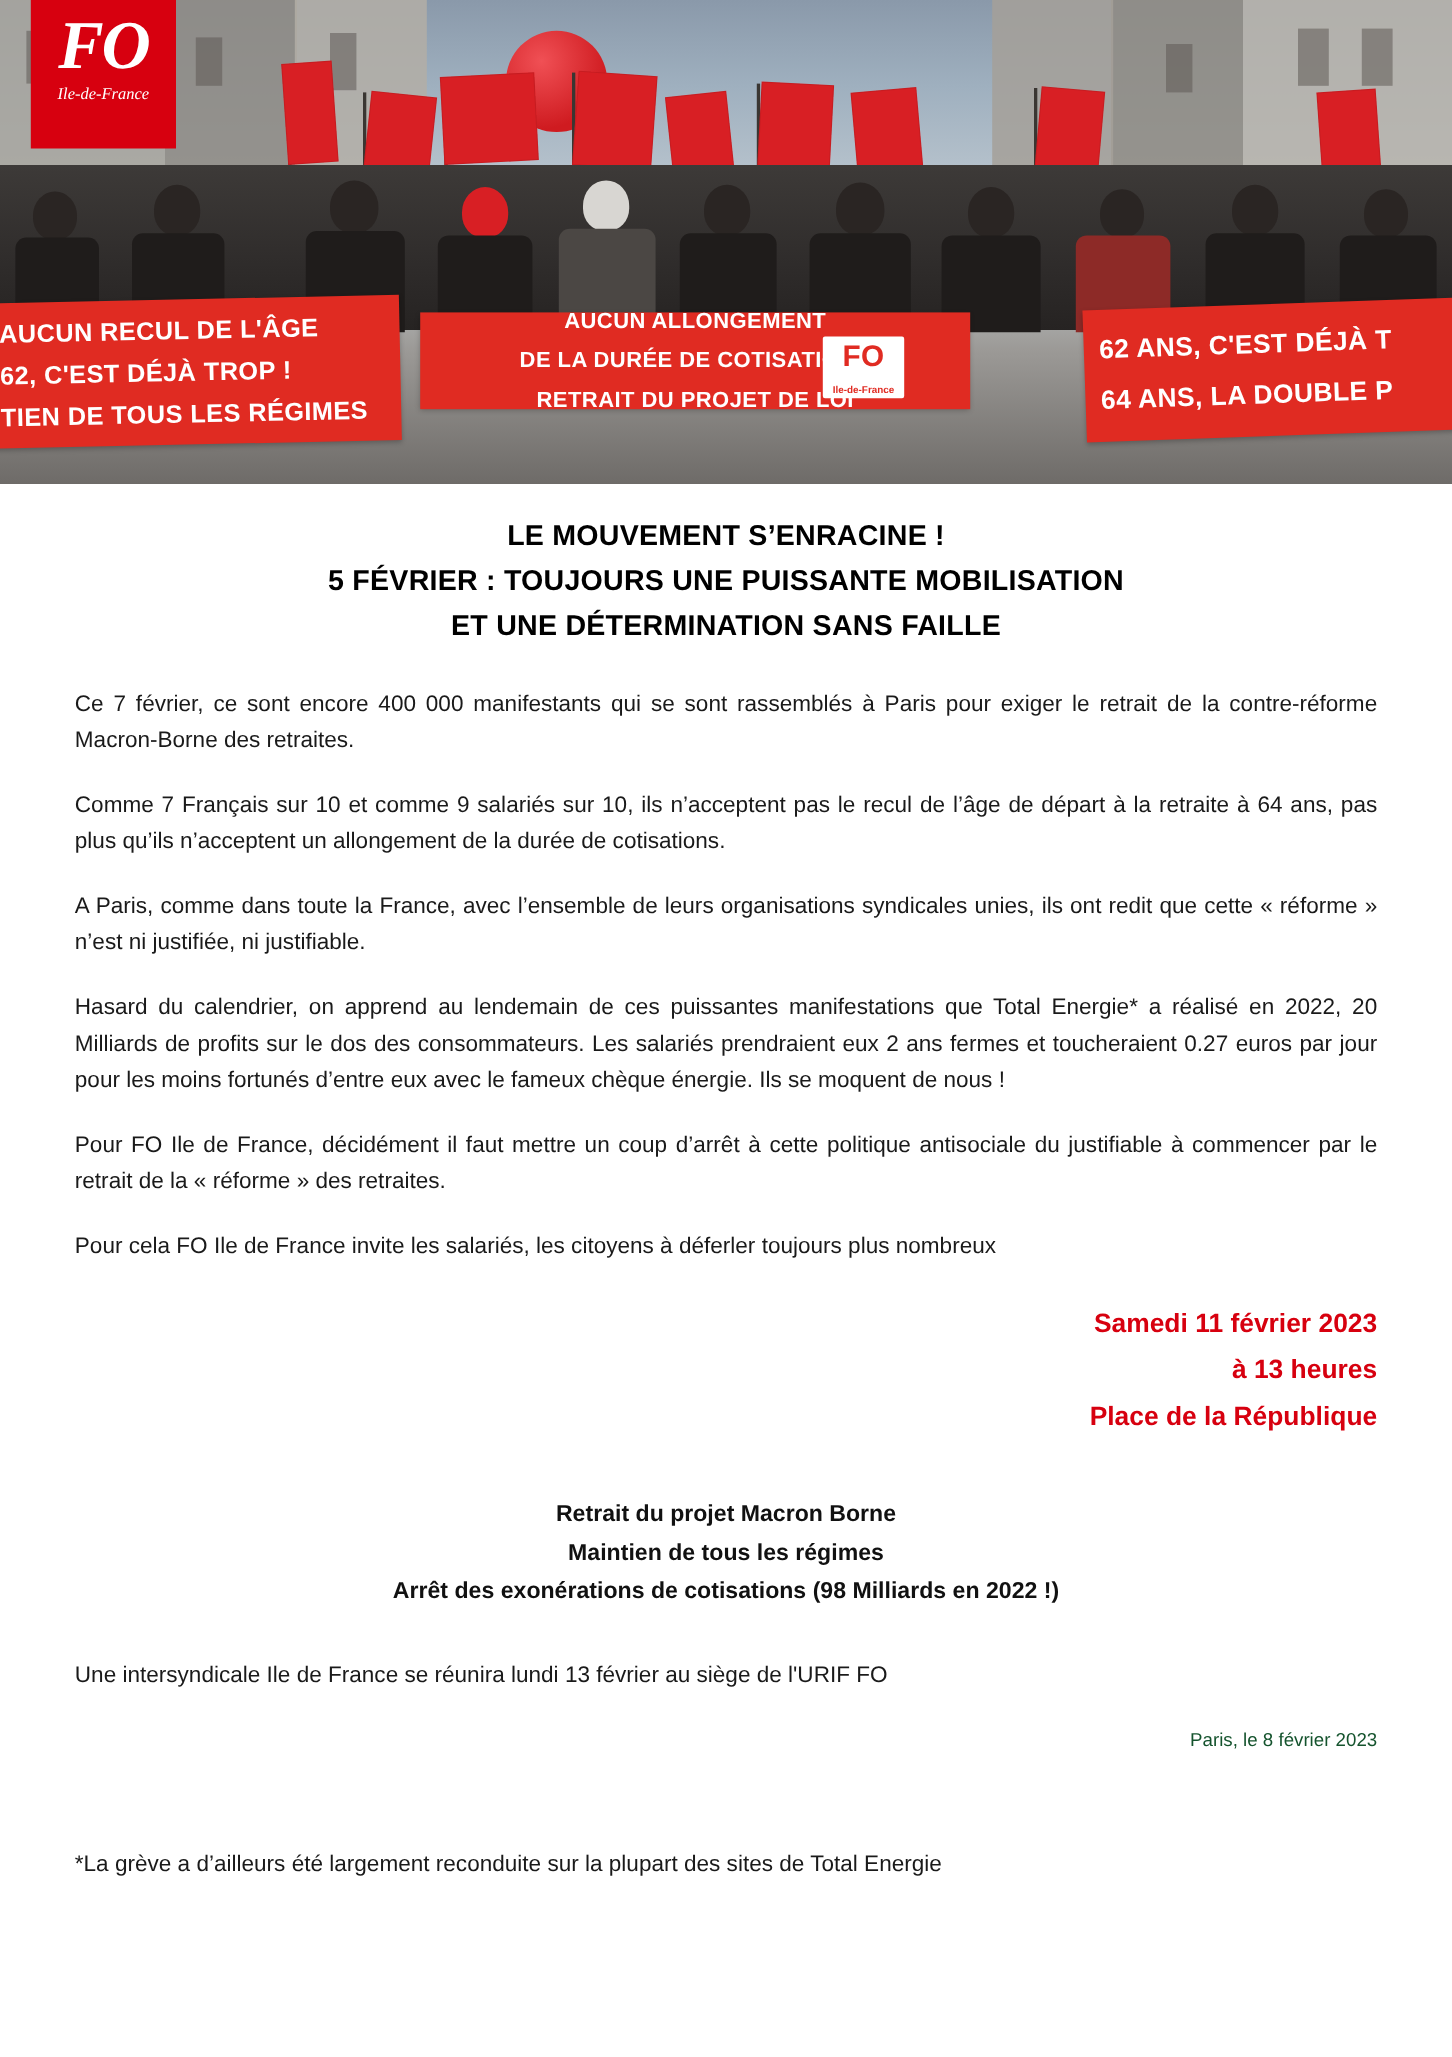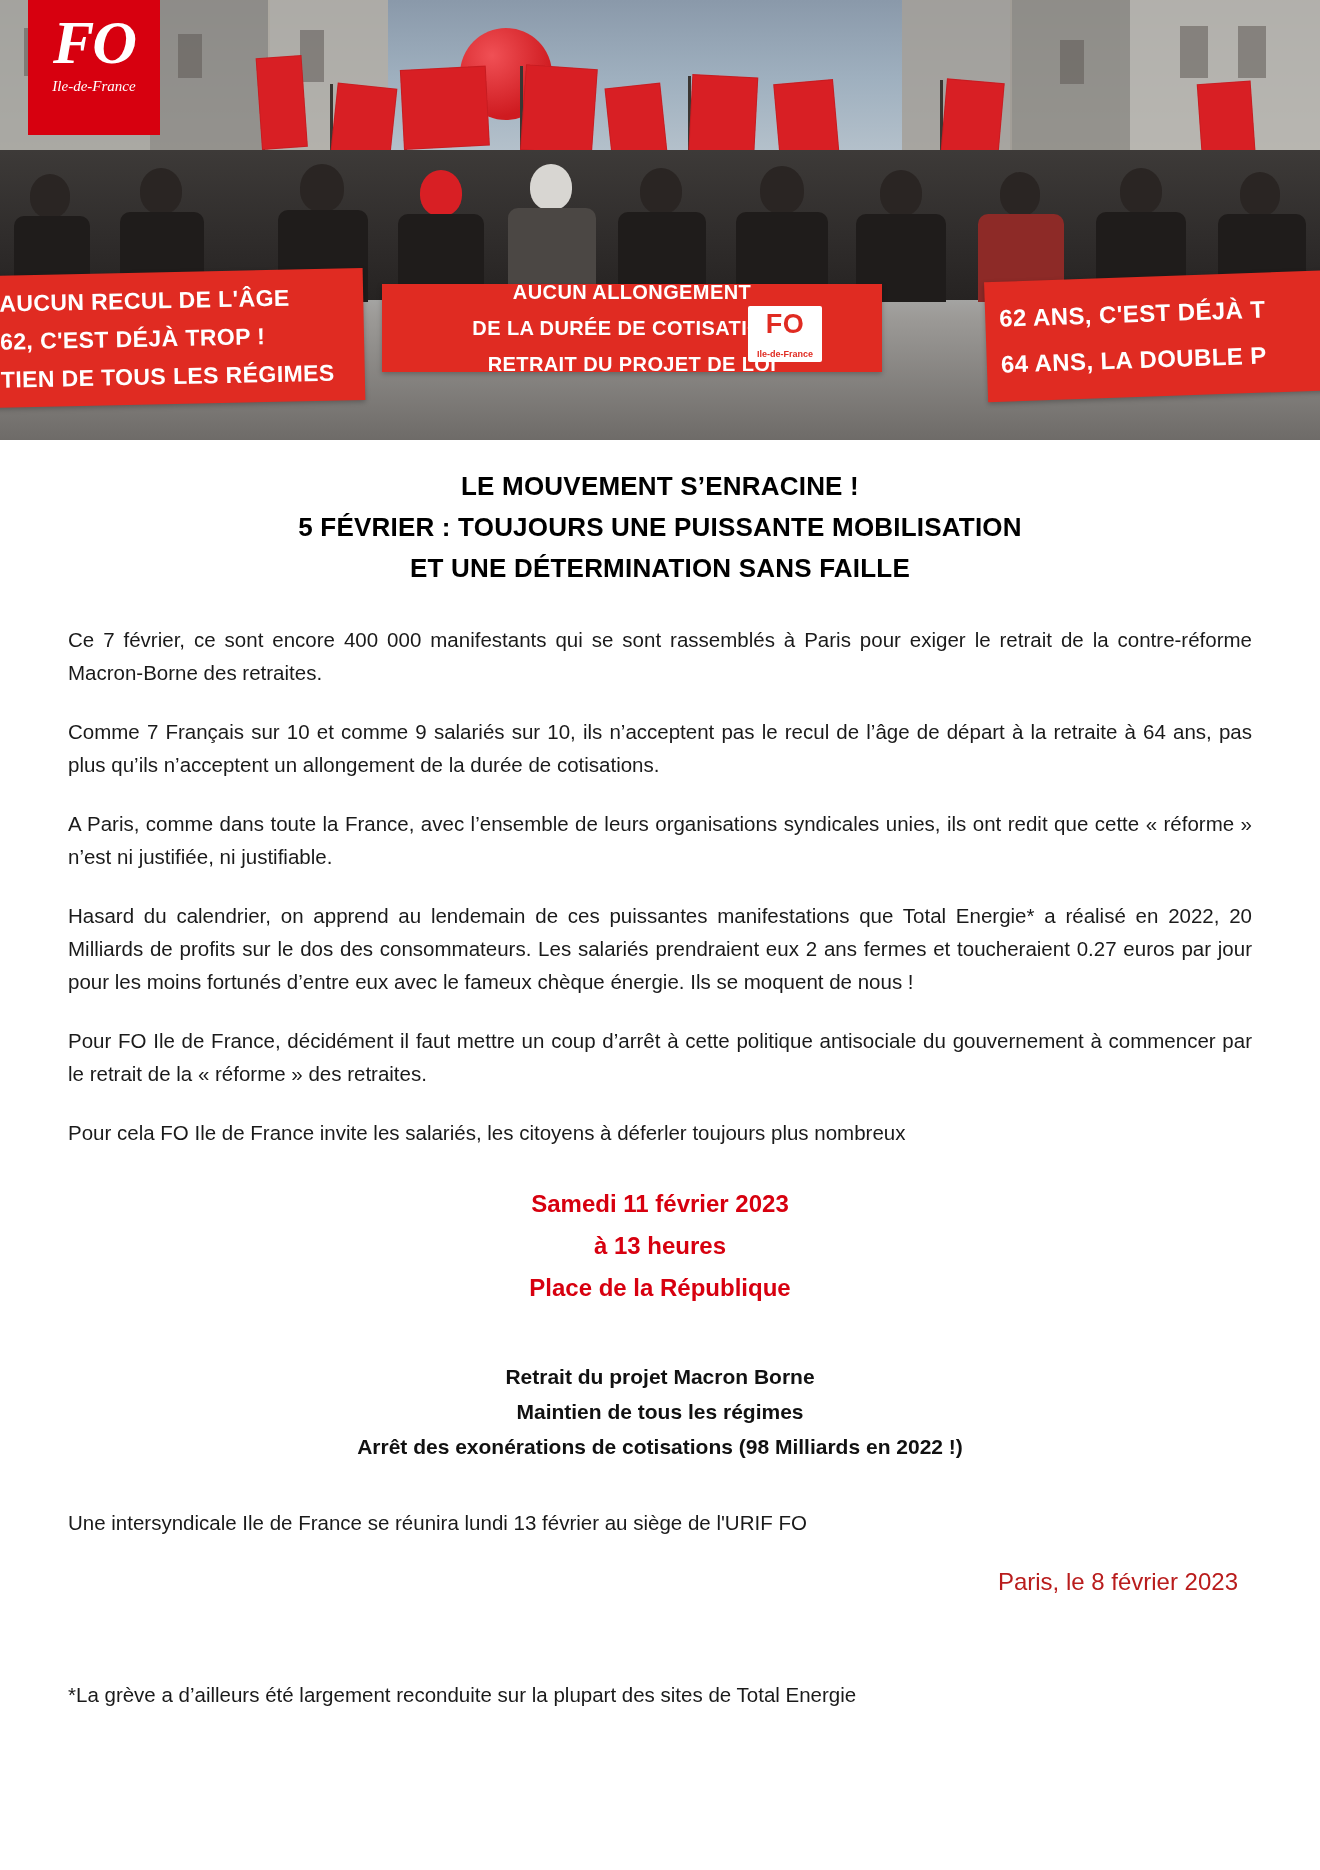--- a/index.html
+++ b/index.html
@@ -190,44 +190,44 @@
   p.para.first { margin-top: 34px; }
 
   .call {
     margin: 34px 0 0 0;
     text-align: center;
     color: #d7000f;
     font-weight: 700;
     font-size: 24px;
     line-height: 42px;
   }
-  .call span { display:block; }
+  .call span { display:block;text-align:right; }
 
   .demands {
     margin: 50px 0 0 0;
     text-align: center;
     font-weight: 700;
     font-size: 21px;
     line-height: 35px;
     color: #111;
   }
   .demands span { display:block; }
 
   p.note {
     margin: 42px 0 0 0;
     font-size: 20.5px;
     line-height: 33px;
     color: #1a1a1a;
   }
   p.place-date {
-    margin: 26px 14px 0 0;
+    margin: 26px 0 0 0;
     text-align: right;
-    font-size: 24px;
+    font-size: 17px;
     line-height: 33px;
-    color: #b91c1c;
+    color: #14532d;
   }
   p.footnote {
     margin: 80px 0 0 0;
     font-size: 20.5px;
     line-height: 33px;
     color: #1a1a1a;
   }
 </style>
 </head>
 <body>
@@ -337,21 +337,21 @@
     <h1 class="title">
       <span>LE MOUVEMENT S’ENRACINE !</span>
       <span>5 FÉVRIER : TOUJOURS UNE PUISSANTE MOBILISATION</span>
       <span>ET UNE DÉTERMINATION SANS FAILLE</span>
     </h1>
 
     <p class="para first">Ce 7 février, ce sont encore 400 000 manifestants qui se sont rassemblés à Paris pour exiger le retrait de la contre-réforme Macron-Borne des retraites.</p>
     <p class="para">Comme 7 Français sur 10 et comme 9 salariés sur 10, ils n’acceptent pas le recul de l’âge de départ à la retraite à 64 ans, pas plus qu’ils n’acceptent un allongement de la durée de cotisations.</p>
     <p class="para">A Paris, comme dans toute la France, avec l’ensemble de leurs organisations syndicales unies, ils ont redit que cette « réforme » n’est ni justifiée, ni justifiable.</p>
     <p class="para">Hasard du calendrier, on apprend au lendemain de ces puissantes manifestations que Total Energie*  a réalisé en 2022, 20 Milliards de profits sur le dos des consommateurs. Les salariés prendraient eux 2 ans fermes et toucheraient 0.27 euros par jour pour les moins fortunés d’entre eux avec le fameux chèque énergie. Ils se moquent de nous !</p>
-    <p class="para">Pour FO Ile de France, décidément il faut mettre un coup d’arrêt à cette politique antisociale du gouvernement à commencer par le retrait de la « réforme » des retraites.</p>
+    <p class="para">Pour FO Ile de France, décidément il faut mettre un coup d’arrêt à cette politique antisociale du justifiable à commencer par le retrait de la « réforme » des retraites.</p>
     <p class="para">Pour cela FO Ile de France invite les salariés, les citoyens à déferler toujours plus nombreux</p>
 
     <div class="call">
       <span>Samedi 11 février 2023</span>
       <span>à 13 heures</span>
       <span>Place de la République</span>
     </div>
 
     <div class="demands">
       <span>Retrait du projet Macron Borne</span>

